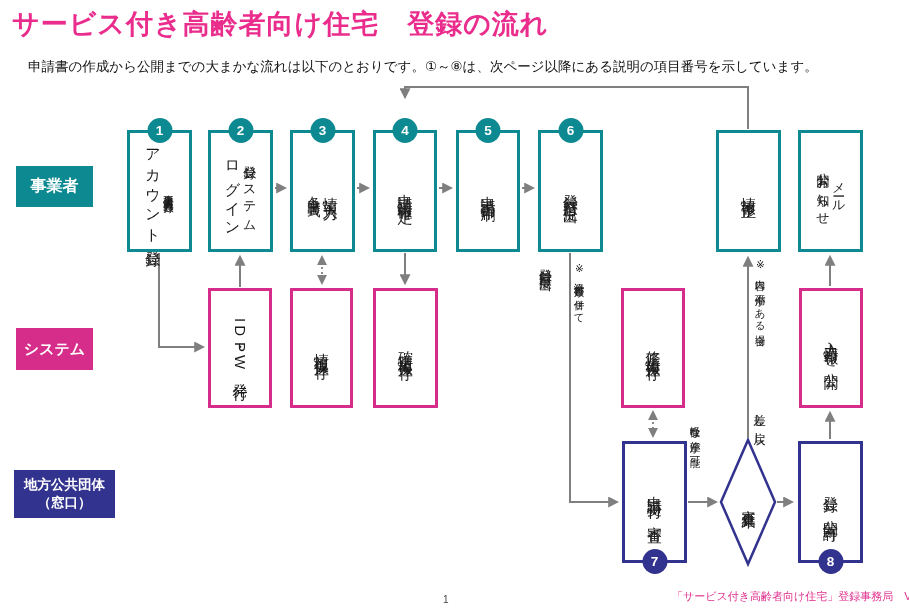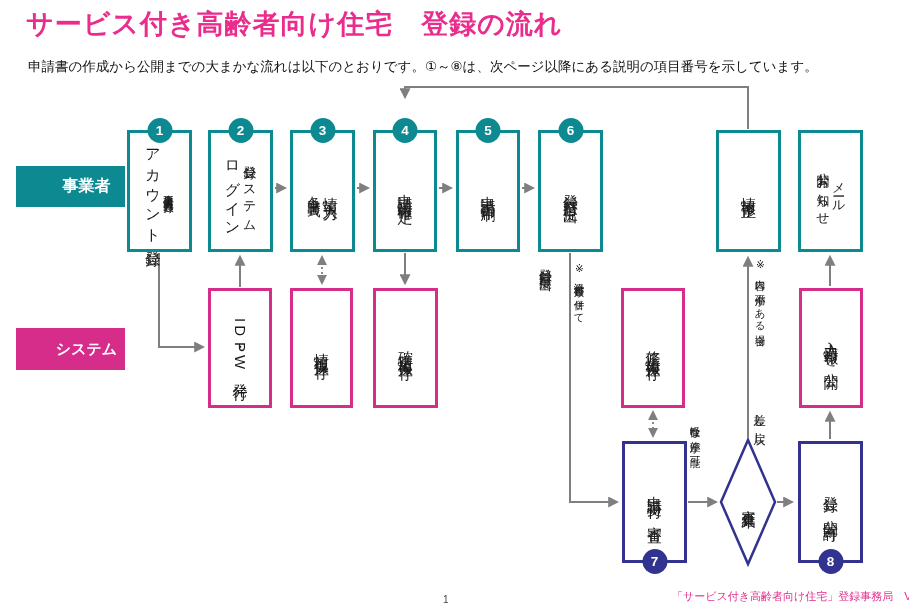--- a/index.html
+++ b/index.html
@@ -1,32 +1,31 @@
 <!DOCTYPE html>
 <html lang="ja"><head>
 <meta charset="utf-8">
 <style>
   html,body{margin:0;padding:0;background:#fff;}
   .page{
     position:relative;width:909px;height:615px;overflow:hidden;
     font-family:"Liberation Sans","DejaVu Sans",sans-serif;background:#ffffff;
   }
   .title{
-    position:absolute;left:26px;top:6px;margin:0;
+    position:absolute;left:12px;top:6px;margin:0;
     font-size:27px;font-weight:bold;color:#ea2d8d;letter-spacing:1px;white-space:nowrap;
   }
   .subtitle{
     position:absolute;left:24px;top:54px;margin:4px;
     font-size:13.5px;color:#111;white-space:nowrap;
   }
   .lane-label{
     position:absolute;color:#fff;font-weight:bold;
     display:flex;flex-direction:column;align-items:center;justify-content:center;
     text-align:right;
-    padding-left:32px;
   }
   .lane-operator{left:16px;top:166px;width:77px;height:41px;background:#0d8a91;font-size:16px;}
   .lane-system{left:16px;top:328px;width:77px;height:42px;background:#d62d8b;font-size:15px;}
   .lane-gov{left:14px;top:470px;width:101px;height:48px;background:#32328f;font-size:13.5px;line-height:1.35;}
   .fbox{
     position:absolute;background:#fff;box-sizing:border-box;
     display:flex;flex-direction:row;align-items:center;justify-content:center;gap:2px;
   }
   .teal{border:3px solid #0d8a91;}
   .pink{border:3px solid #d62d8b;}
@@ -72,20 +71,24 @@
 
   <h1 class="title">サービス付き高齢者向け住宅　登録の流れ</h1>
   <p class="subtitle">申請書の作成から公開までの大まかな流れは以下のとおりです。①～⑧は、次ページ以降にある説明の項目番号を示しています。</p>
 
   <div class="lane-label lane-operator">
     <span>事業者</span>
   </div>
   <div class="lane-label lane-system">
     <span>システム</span>
   </div>
+  <div class="lane-label lane-gov">
+    <span>地方公共団体</span>
+    <span>（窓口）</span>
+  </div>
 
   <svg class="connectors" width="909" height="615" viewBox="0 0 909 615">
     <defs>
       <marker id="ah" viewBox="0 0 10 10" refX="8" refY="5" markerWidth="5.5" markerHeight="5.5" orient="auto-start-reverse">
         <path d="M0,0 L10,5 L0,10 z" fill="#7f7f7f"></path>
       </marker>
     </defs>
 
     <polygon points="748,440 775,502 748,564 721,502" fill="#ffffff" stroke="#32328f" stroke-width="2.5"></polygon>
 

